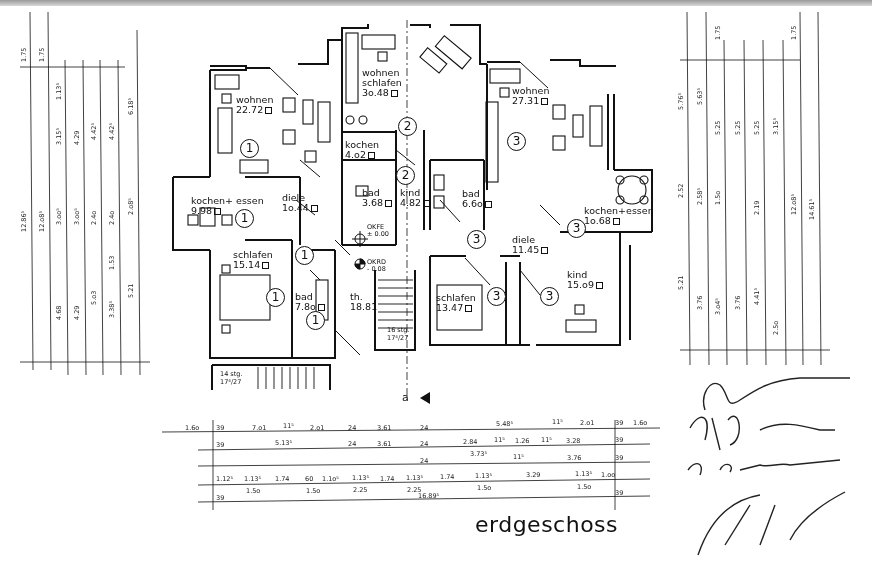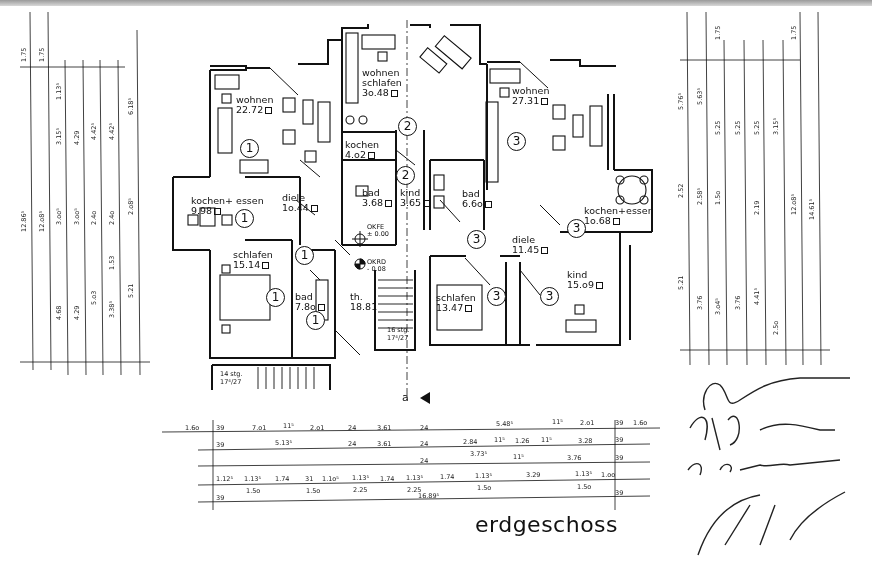--- a/index.html
+++ b/index.html
@@ -210,21 +210,21 @@
 </svg>
 
 <div class="lbl" style="left:236px;top:95px"><span class="a">wohnen</span><span>22.72</span><span class="unit"></span></div>
 <div class="lbl" style="left:362px;top:68px"><span class="a">wohnen
 schlafen</span><span>3o.48</span><span class="unit"></span></div>
 <div class="lbl" style="left:512px;top:86px"><span class="a">wohnen</span><span>27.31</span><span class="unit"></span></div>
 <div class="lbl" style="left:345px;top:140px"><span class="a">kochen</span><span>4.o2</span><span class="unit"></span></div>
 <div class="lbl" style="left:191px;top:196px"><span class="a">kochen+ essen</span><span>9.98</span><span class="unit"></span></div>
 <div class="lbl" style="left:282px;top:193px"><span class="a">diele</span><span>1o.44</span><span class="unit"></span></div>
 <div class="lbl" style="left:362px;top:188px"><span class="a">bad</span><span>3.68</span><span class="unit"></span></div>
-<div class="lbl" style="left:400px;top:188px"><span class="a">kind</span><span>3.65</span><span class="unit"></span></div>
+<div class="lbl" style="left:400px;top:188px"><span class="a">kind</span><span>4.82</span><span class="unit"></span></div>
 <div class="lbl" style="left:462px;top:189px"><span class="a">bad</span><span>6.6o</span><span class="unit"></span></div>
 <div class="lbl" style="left:584px;top:206px"><span class="a">kochen+essen</span><span>1o.68</span><span class="unit"></span></div>
 <div class="lbl" style="left:233px;top:250px"><span class="a">schlafen</span><span>15.14</span><span class="unit"></span></div>
 <div class="lbl" style="left:295px;top:292px"><span class="a">bad</span><span>7.8o</span><span class="unit"></span></div>
 <div class="lbl" style="left:350px;top:292px"><span class="a">th.</span><span>18.81</span></div>
 <div class="lbl" style="left:512px;top:235px"><span class="a">diele</span><span>11.45</span><span class="unit"></span></div>
 <div class="lbl" style="left:436px;top:293px"><span class="a">schlafen</span><span>13.47</span><span class="unit"></span></div>
 <div class="lbl" style="left:567px;top:270px"><span class="a">kind</span><span>15.o9</span><span class="unit"></span></div>
 
 <div class="badge" style="left:240px;top:139px">1</div>
@@ -264,33 +264,33 @@
 
 <div class="dim" style="left:216px;top:441px">39</div>
 <div class="dim" style="left:275px;top:439px">5.13⁵</div>
 <div class="dim" style="left:348px;top:440px">24</div>
 <div class="dim" style="left:377px;top:440px">3.61</div>
 <div class="dim" style="left:420px;top:440px">24</div>
 <div class="dim" style="left:463px;top:438px">2.84</div>
 <div class="dim" style="left:494px;top:436px">11⁵</div>
 <div class="dim" style="left:515px;top:437px">1.26</div>
 <div class="dim" style="left:541px;top:436px">11⁵</div>
-<div class="dim" style="left:578px;top:437px">3.28</div>
+<div class="dim" style="left:566px;top:437px">3.28</div>
 <div class="dim" style="left:615px;top:436px">39</div>
 
 <div class="dim" style="left:420px;top:457px">24</div>
 <div class="dim" style="left:470px;top:450px">3.73⁵</div>
 <div class="dim" style="left:513px;top:453px">11⁵</div>
 <div class="dim" style="left:567px;top:454px">3.76</div>
 <div class="dim" style="left:615px;top:454px">39</div>
 
 <div class="dim" style="left:216px;top:475px">1.12⁵</div>
 <div class="dim" style="left:244px;top:475px">1.13⁵</div>
 <div class="dim" style="left:275px;top:475px">1.74</div>
-<div class="dim" style="left:305px;top:475px">31</div>
+<div class="dim" style="left:305px;top:475px">60</div>
 <div class="dim" style="left:322px;top:475px">1.1o⁵</div>
 <div class="dim" style="left:352px;top:474px">1.13⁵</div>
 <div class="dim" style="left:380px;top:475px">1.74</div>
 <div class="dim" style="left:406px;top:474px">1.13⁵</div>
 <div class="dim" style="left:440px;top:473px">1.74</div>
 <div class="dim" style="left:475px;top:472px">1.13⁵</div>
 <div class="dim" style="left:526px;top:471px">3.29</div>
 <div class="dim" style="left:575px;top:470px">1.13⁵</div>
 <div class="dim" style="left:601px;top:471px">1.oo</div>
 

